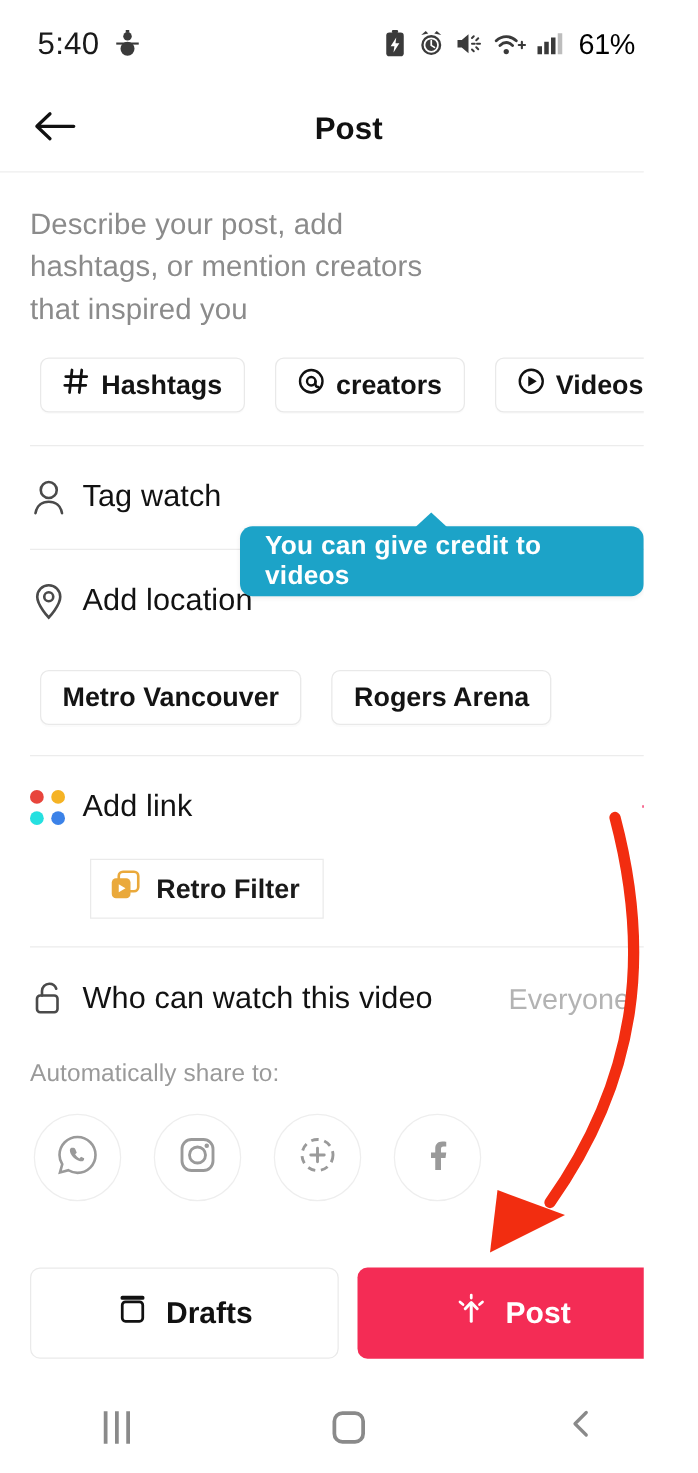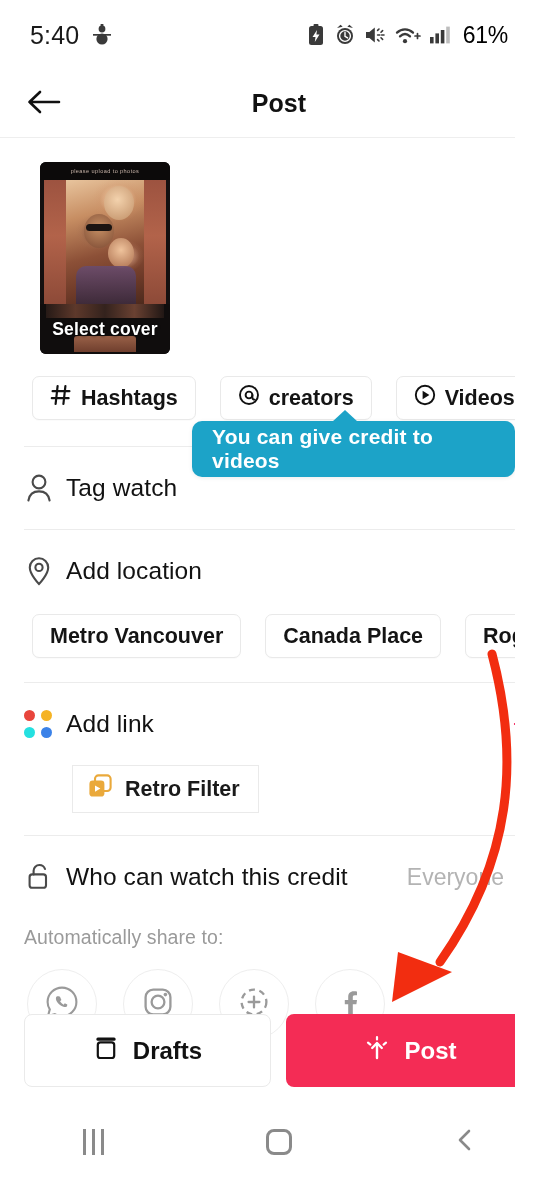--- a/index.html
+++ b/index.html
@@ -280,37 +280,22 @@
         <svg width="36" height="28" viewBox="0 0 36 28">
             <path d="M14 4 L3.5 14 L14 24 M3.5 14 H33" stroke="#111" stroke-width="2.6" fill="none" stroke-linecap="round" stroke-linejoin="round"></path>
           </svg>
       </span>
     </div>
     <div class="header-title">Post</div>
   </div>
 
   <div class="caption-wrap">
     <div class="caption-row">
-
-      <div class="cover">
-        <div class="cover-topcap">please upload to photos</div>
-        <div class="cover-bandl"></div>
-        <div class="cover-bandr"></div>
-        <div class="cover-photo">
-          <span class="cf" style="left:38px;top:6px;width:30px;height:34px;background:radial-gradient(circle at 45% 40%,#f3d2ad,#c08f66);"></span>
-          <span class="cf" style="left:18px;top:34px;width:30px;height:34px;background:radial-gradient(circle at 50% 40%,#c58f64,#7d4a33);"></span>
-          <span class="cf" style="left:42px;top:58px;width:26px;height:30px;background:radial-gradient(circle at 50% 40%,#efc39c,#a96c4b);"></span>
-          <span style="position:absolute;left:20px;top:44px;width:26px;height:7px;background:#1b1412;border-radius:4px;"></span>
-          <span style="position:absolute;left:10px;top:86px;width:60px;height:38px;background:linear-gradient(180deg,#6a4c6e,#3b2a3c);border-radius:10px 10px 0 0;opacity:.9;"></span>
-        </div>
-        <div class="cover-bottomcap"></div>
-        <div class="cover-strip"></div>
-        <div class="cover-smallthumb"></div>
-        <div class="cover-label">Select cover</div>
-      </div>
+      <div class="caption-placeholder">Describe your post, add hashtags, or mention creators that inspired you</div>
+
     </div>
 
     <div class="chip-row" style="margin-top:22px;">
       <div class="chip">
         <span>
           <svg width="22" height="22" viewBox="0 0 22 22">
               <path d="M7.6 2 L5.6 20 M15.4 2 L13.4 20 M2.6 7.2 H19.4 M1.8 14.2 H18.6" stroke="#111" stroke-width="2.2" stroke-linecap="round" fill="none"></path>
             </svg>
         </span>
         <span>Hashtags</span>
@@ -363,26 +348,23 @@
           </svg>
       </span>
       <span class="s-label">Add location</span>
       <span class="s-chev">
         <svg width="18" height="28" viewBox="0 0 18 28">
             <path d="M4 4 L13 14 L4 24" stroke="#8c8c8c" stroke-width="2.2" fill="none" stroke-linecap="round" stroke-linejoin="round"></path>
           </svg>
       </span>
     </div>
 
-    <div class="chip-row" style="margin-top:2px;">
+    <div class="chip-row" style="margin-top:14px;">
       <div class="chip thin">
         <span>Metro Vancouver</span>
-      </div>
-      <div class="chip thin">
-        <span>Canada Place</span>
       </div>
       <div class="chip thin">
         <span>Rogers Arena</span>
       </div>
 
     </div>
 
     <div class="divider" style="margin-top:24px;"></div>
 
     <div class="setting">
@@ -413,21 +395,21 @@
 
     <div class="divider" style="margin-top:22px;"></div>
 
     <div class="setting">
       <span class="s-ico">
         <svg width="30" height="32" viewBox="0 0 30 32">
             <rect x="5.6" y="13.4" width="16.4" height="13.4" rx="2.6" fill="none" stroke="#4a4a4a" stroke-width="2.1"></rect>
             <path d="M9.6 13.4 V9.8 C9.6 6.6 12.2 4 15.4 4 C18 4 20.2 5.7 21 8" stroke="#4a4a4a" stroke-width="2.1" fill="none" stroke-linecap="round"></path>
           </svg>
       </span>
-      <span class="s-label">Who can watch this credit</span>
+      <span class="s-label">Who can watch this video</span>
       <span class="s-value">Everyone</span>
       <span class="s-chev after-value">
         <svg width="18" height="28" viewBox="0 0 18 28">
             <path d="M4 4 L13 14 L4 24" stroke="#8c8c8c" stroke-width="2.2" fill="none" stroke-linecap="round" stroke-linejoin="round"></path>
           </svg>
       </span>
     </div>
 
     <div style="margin-top:8px;">
       <div class="share-label">Automatically share to:</div>

